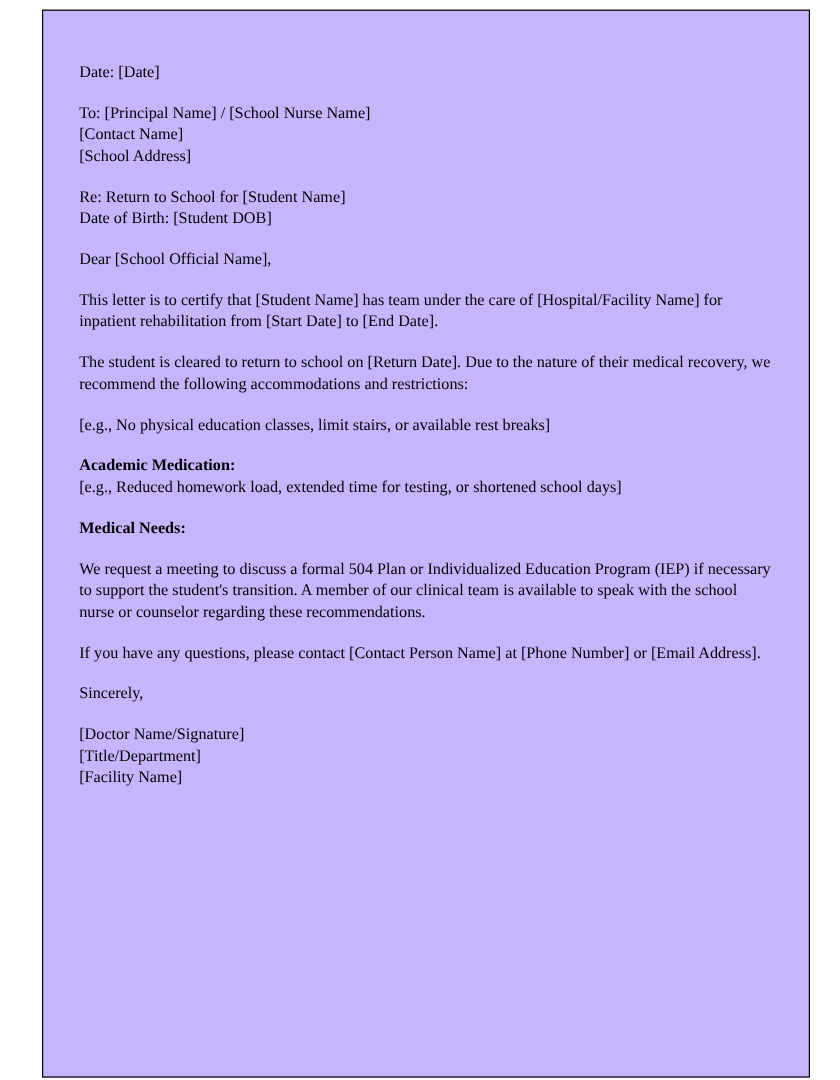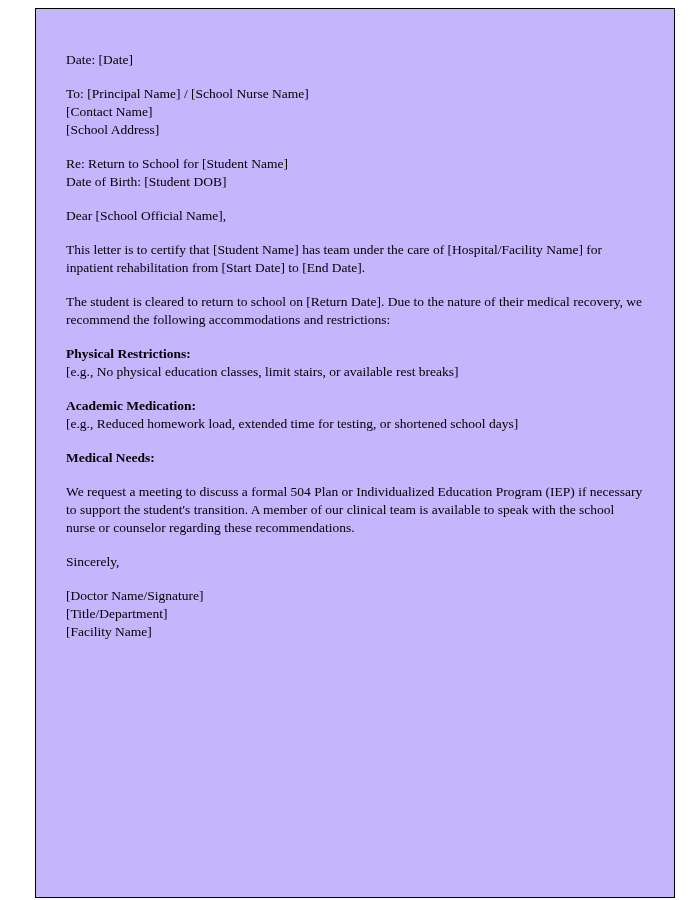--- a/index.html
+++ b/index.html
@@ -57,35 +57,35 @@
       <span class="line">Date of Birth: [Student DOB]</span>
     </p>
 
     <p class="para">Dear [School Official Name],</p>
 
     <p class="para">This letter is to certify that [Student Name] has team under the care of [Hospital/Facility Name] for inpatient rehabilitation from [Start Date] to [End Date].</p>
 
     <p class="para">The student is cleared to return to school on [Return Date]. Due to the nature of their medical recovery, we recommend the following accommodations and restrictions:</p>
 
     <p class="para">
-      <span class="line section-heading">Physical Restrictions:</span>
       <span class="line">[e.g., No physical education classes, limit stairs, or available rest breaks]</span>
     </p>
 
     <p class="para">
       <span class="line section-heading">Academic Medication:</span>
       <span class="line">[e.g., Reduced homework load, extended time for testing, or shortened school days]</span>
     </p>
 
     <p class="para">
       <span class="line section-heading">Medical Needs:</span>
     </p>
 
     <p class="para">We request a meeting to discuss a formal 504 Plan or Individualized Education Program (IEP) if necessary to support the student's transition. A member of our clinical team is available to speak with the school nurse or counselor regarding these recommendations.</p>
 
+    <p class="para">If you have any questions, please contact [Contact Person Name] at [Phone Number] or [Email Address].</p>
 
     <p class="para">Sincerely,</p>
 
     <p class="para">
       <span class="line">[Doctor Name/Signature]</span>
       <span class="line">[Title/Department]</span>
       <span class="line">[Facility Name]</span>
     </p>
 
   </div>

